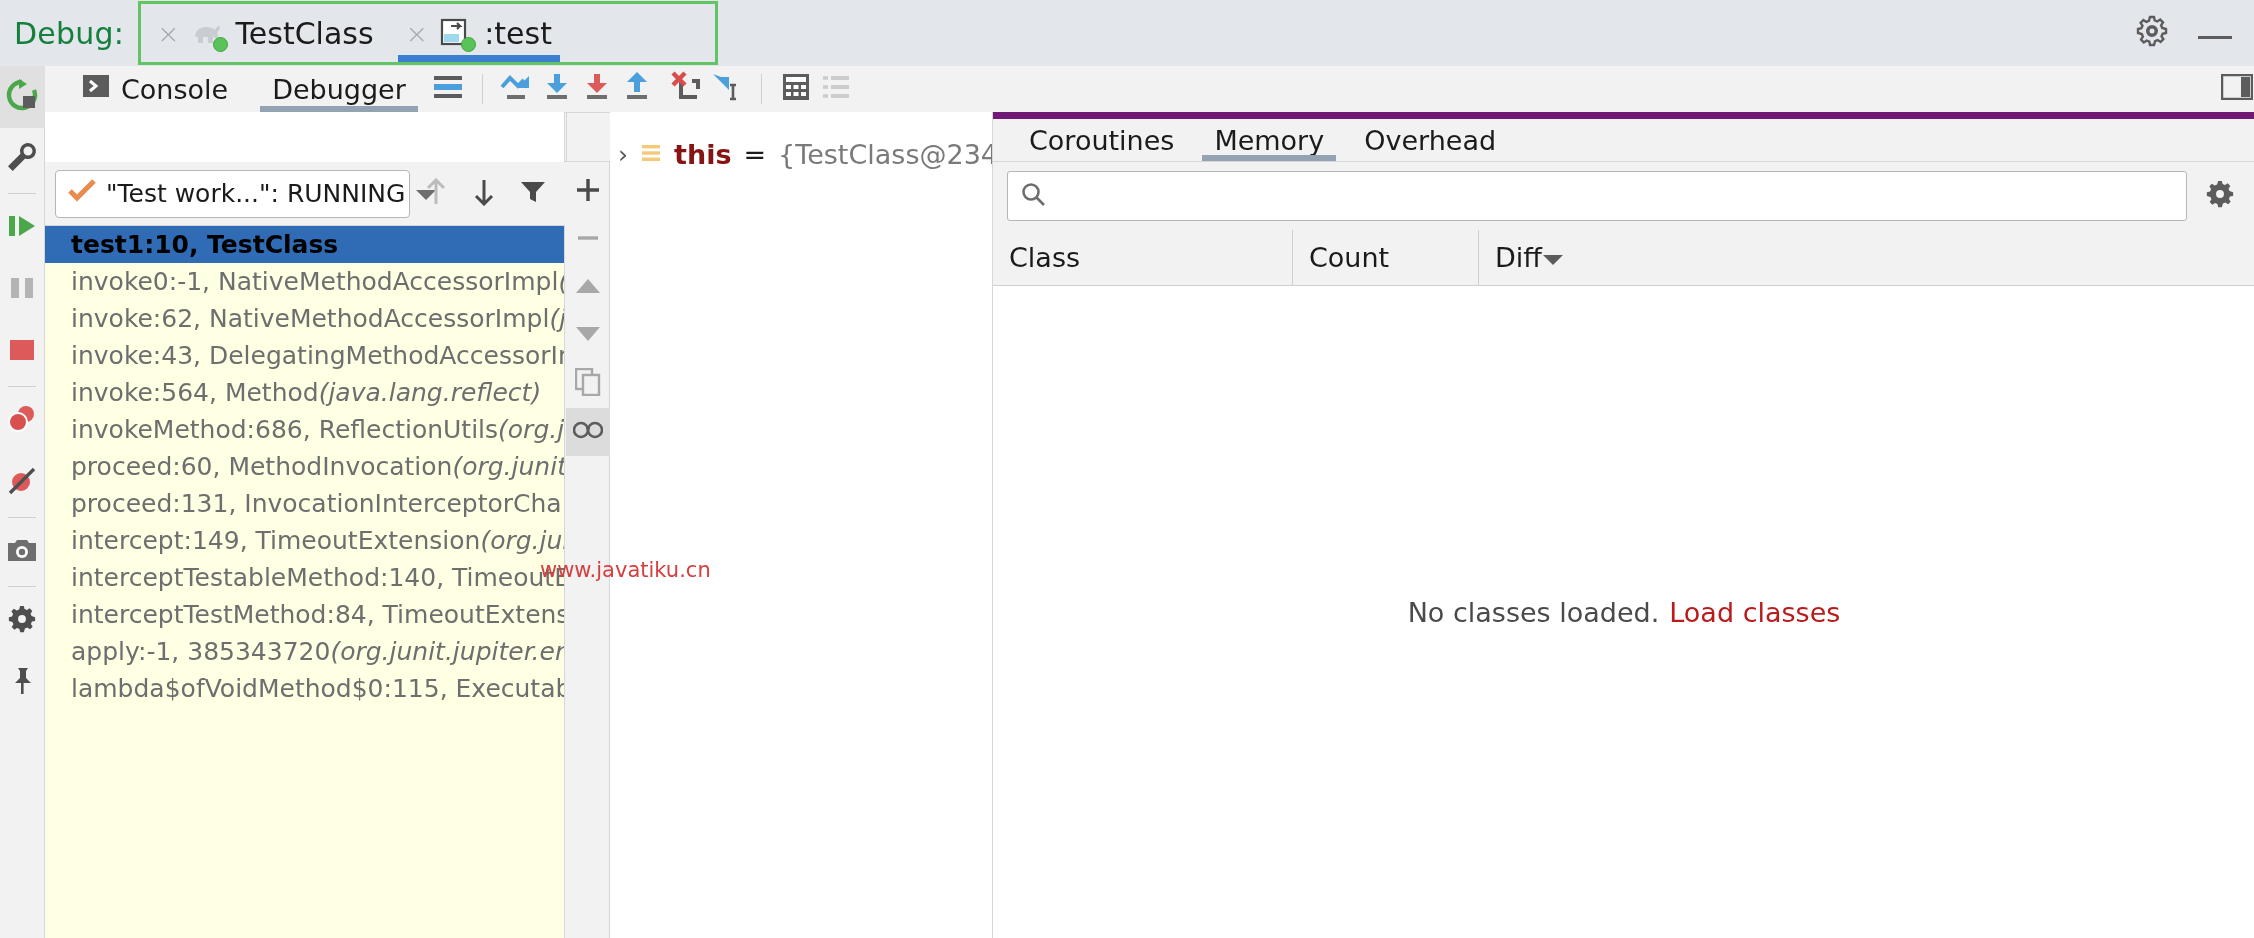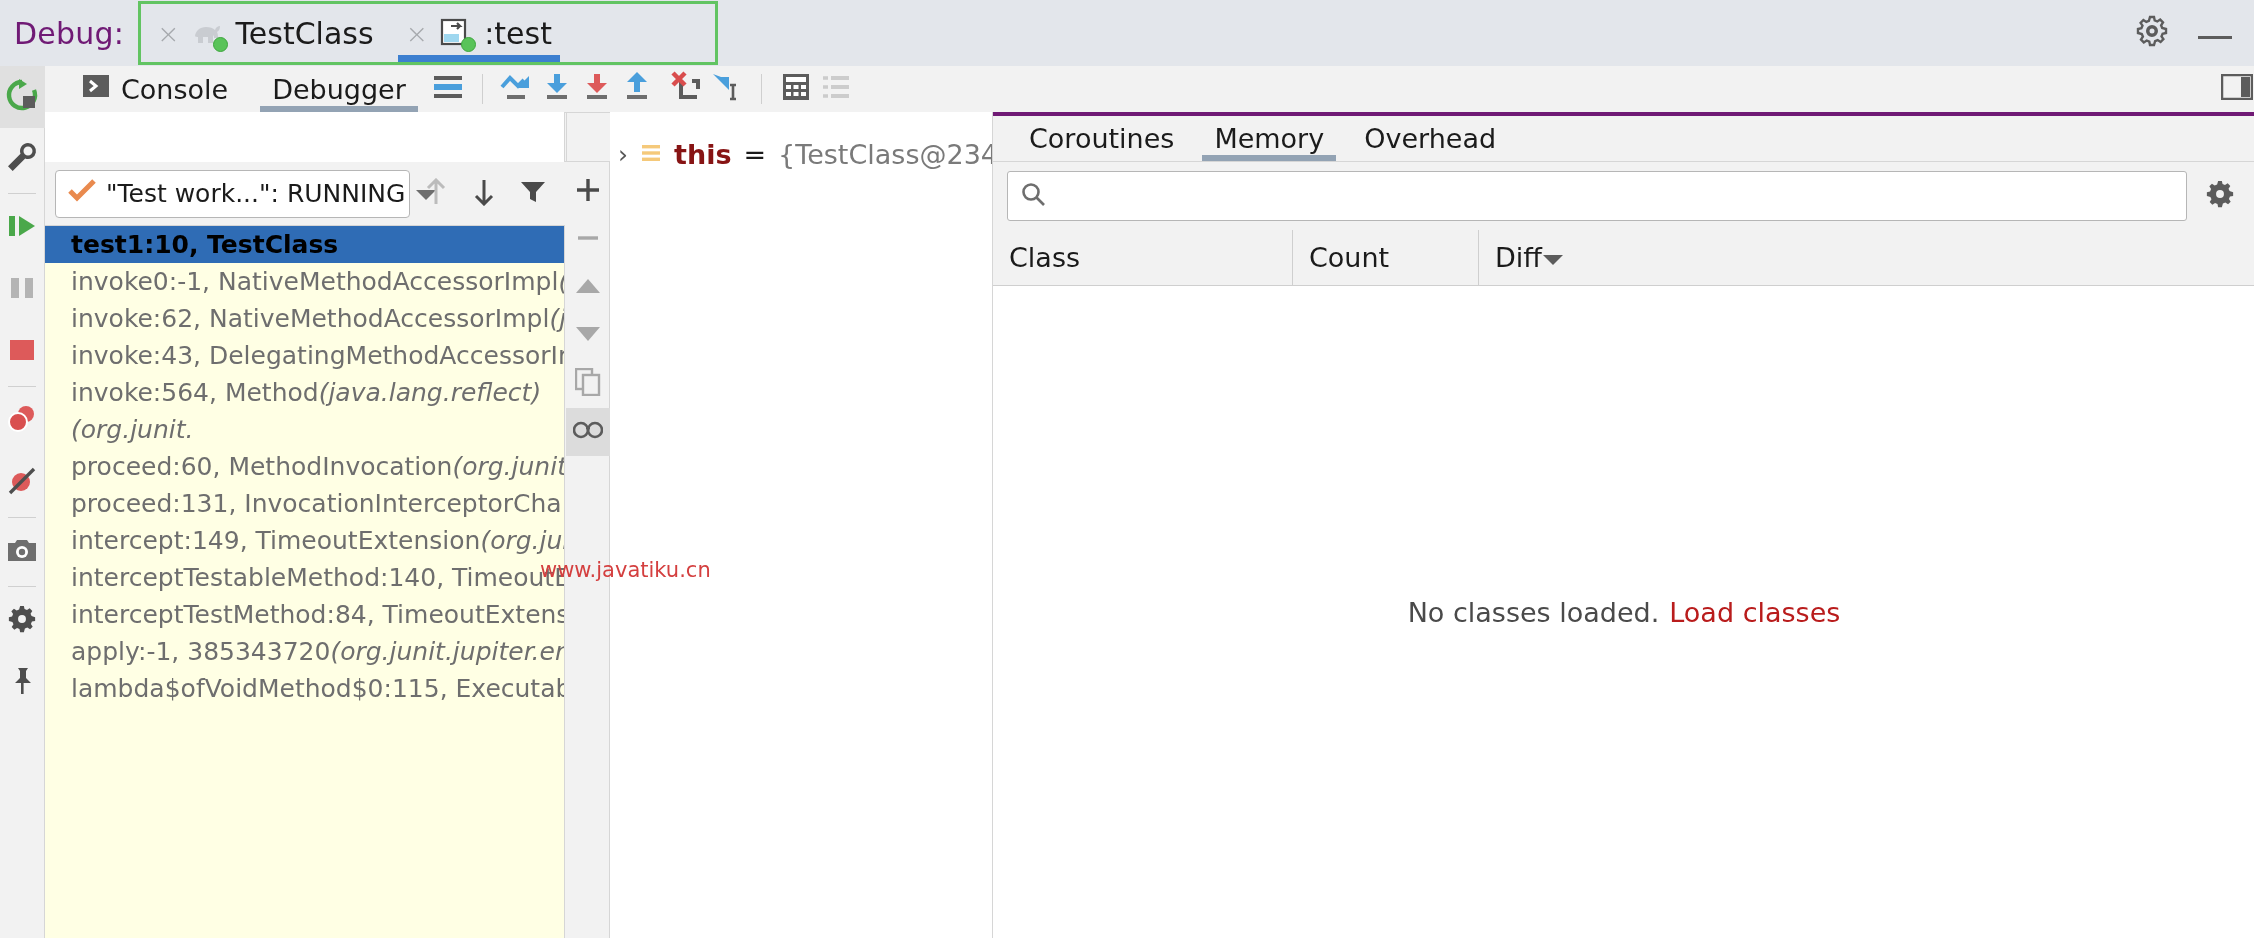--- a/index.html
+++ b/index.html
@@ -11,21 +11,21 @@
   }
   * { box-sizing: border-box; }
 
   
   .titlebar {
     position: absolute; left: 0; top: 0; width: 2254px; height: 66px;
     background: #e3e6eb;
     display: flex; align-items: center;
   }
   .debug-label {
-    margin-left: 14px; font-size: 30px; color: #701a75; letter-spacing: .2px;
+    margin-left: 14px; font-size: 30px; color: #15803d; letter-spacing: .2px;
   }
   .tabs-box {
     margin-left: 14px; height: 64px; border: 3px solid #62c462;
     display: flex; align-items: stretch; position: relative;
     background: #e3e6eb; width: 580px;
   }
   .dtab {
     display: flex; align-items: center; gap: 10px; padding: 0 16px;
     position: relative; height: 100%;
   }
@@ -156,21 +156,21 @@
   }
 
   
   .mem-panel {
     position: absolute; left: 992px; top: 112px; width: 1262px; height: 826px;
     background: #ffffff; border-left: 1px solid #d6d6d6;
   }
   .mem-tabs {
     position: absolute; left: 0; top: 0; width: 1262px; height: 50px;
     background: #f2f2f2; border-bottom: 1px solid #d6d6d6;
-    border-top: 4px solid #701a75; display: flex; align-items: stretch;
+    border-top: 7px solid #701a75; display: flex; align-items: stretch;
     padding-left: 16px;
   }
   .mem-tab {
     display: flex; align-items: center; padding: 0 20px; font-size: 27px;
     color: #1b1b1b; position: relative; cursor: pointer;
   }
   .mem-tab.active::after {
     content: ""; position: absolute; left: 8px; right: 8px; bottom: 0;
     height: 6px; background: #93a3b4;
   }
@@ -522,20 +522,21 @@
         <i>(jdk.in</i>
       </div>
     <div class="frame-row">
         <span>invoke:43, DelegatingMethodAccessorImpl </span>
       </div>
     <div class="frame-row">
         <span>invoke:564, Method </span>
         <i>(java.lang.reflect)</i>
       </div>
     <div class="frame-row">
+        <span>invokeMethod:686, ReflectionUtils </span>
         <i>(org.junit.</i>
       </div>
     <div class="frame-row">
         <span>proceed:60, MethodInvocation </span>
         <i>(org.junit.jupi</i>
       </div>
     <div class="frame-row">
         <span>proceed:131, InvocationInterceptorChain$Val</span>
         <i></i>
       </div>

